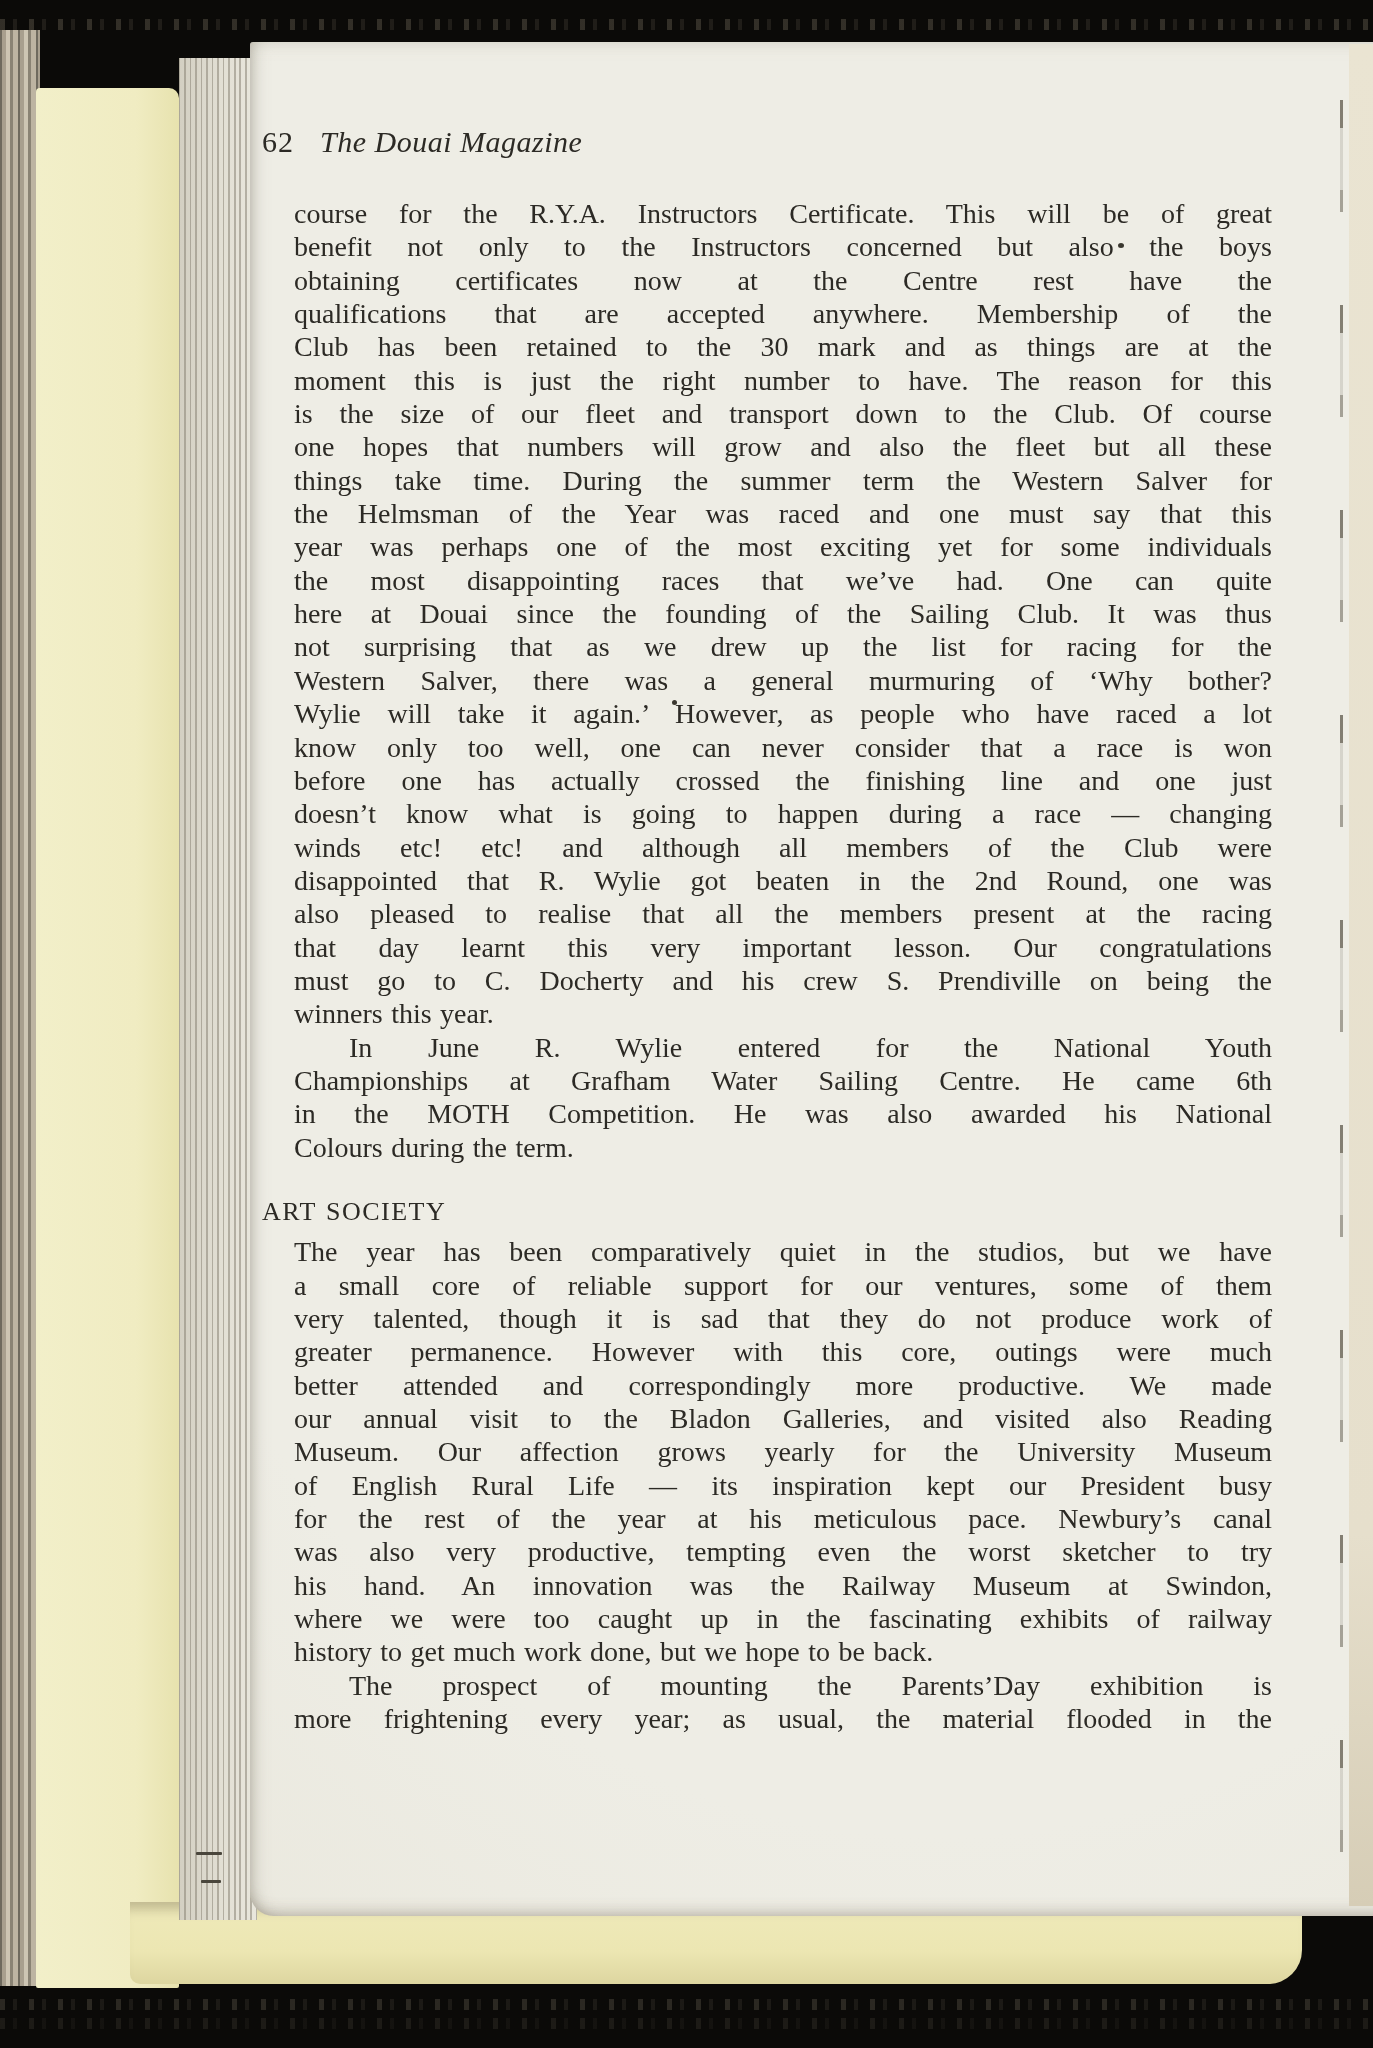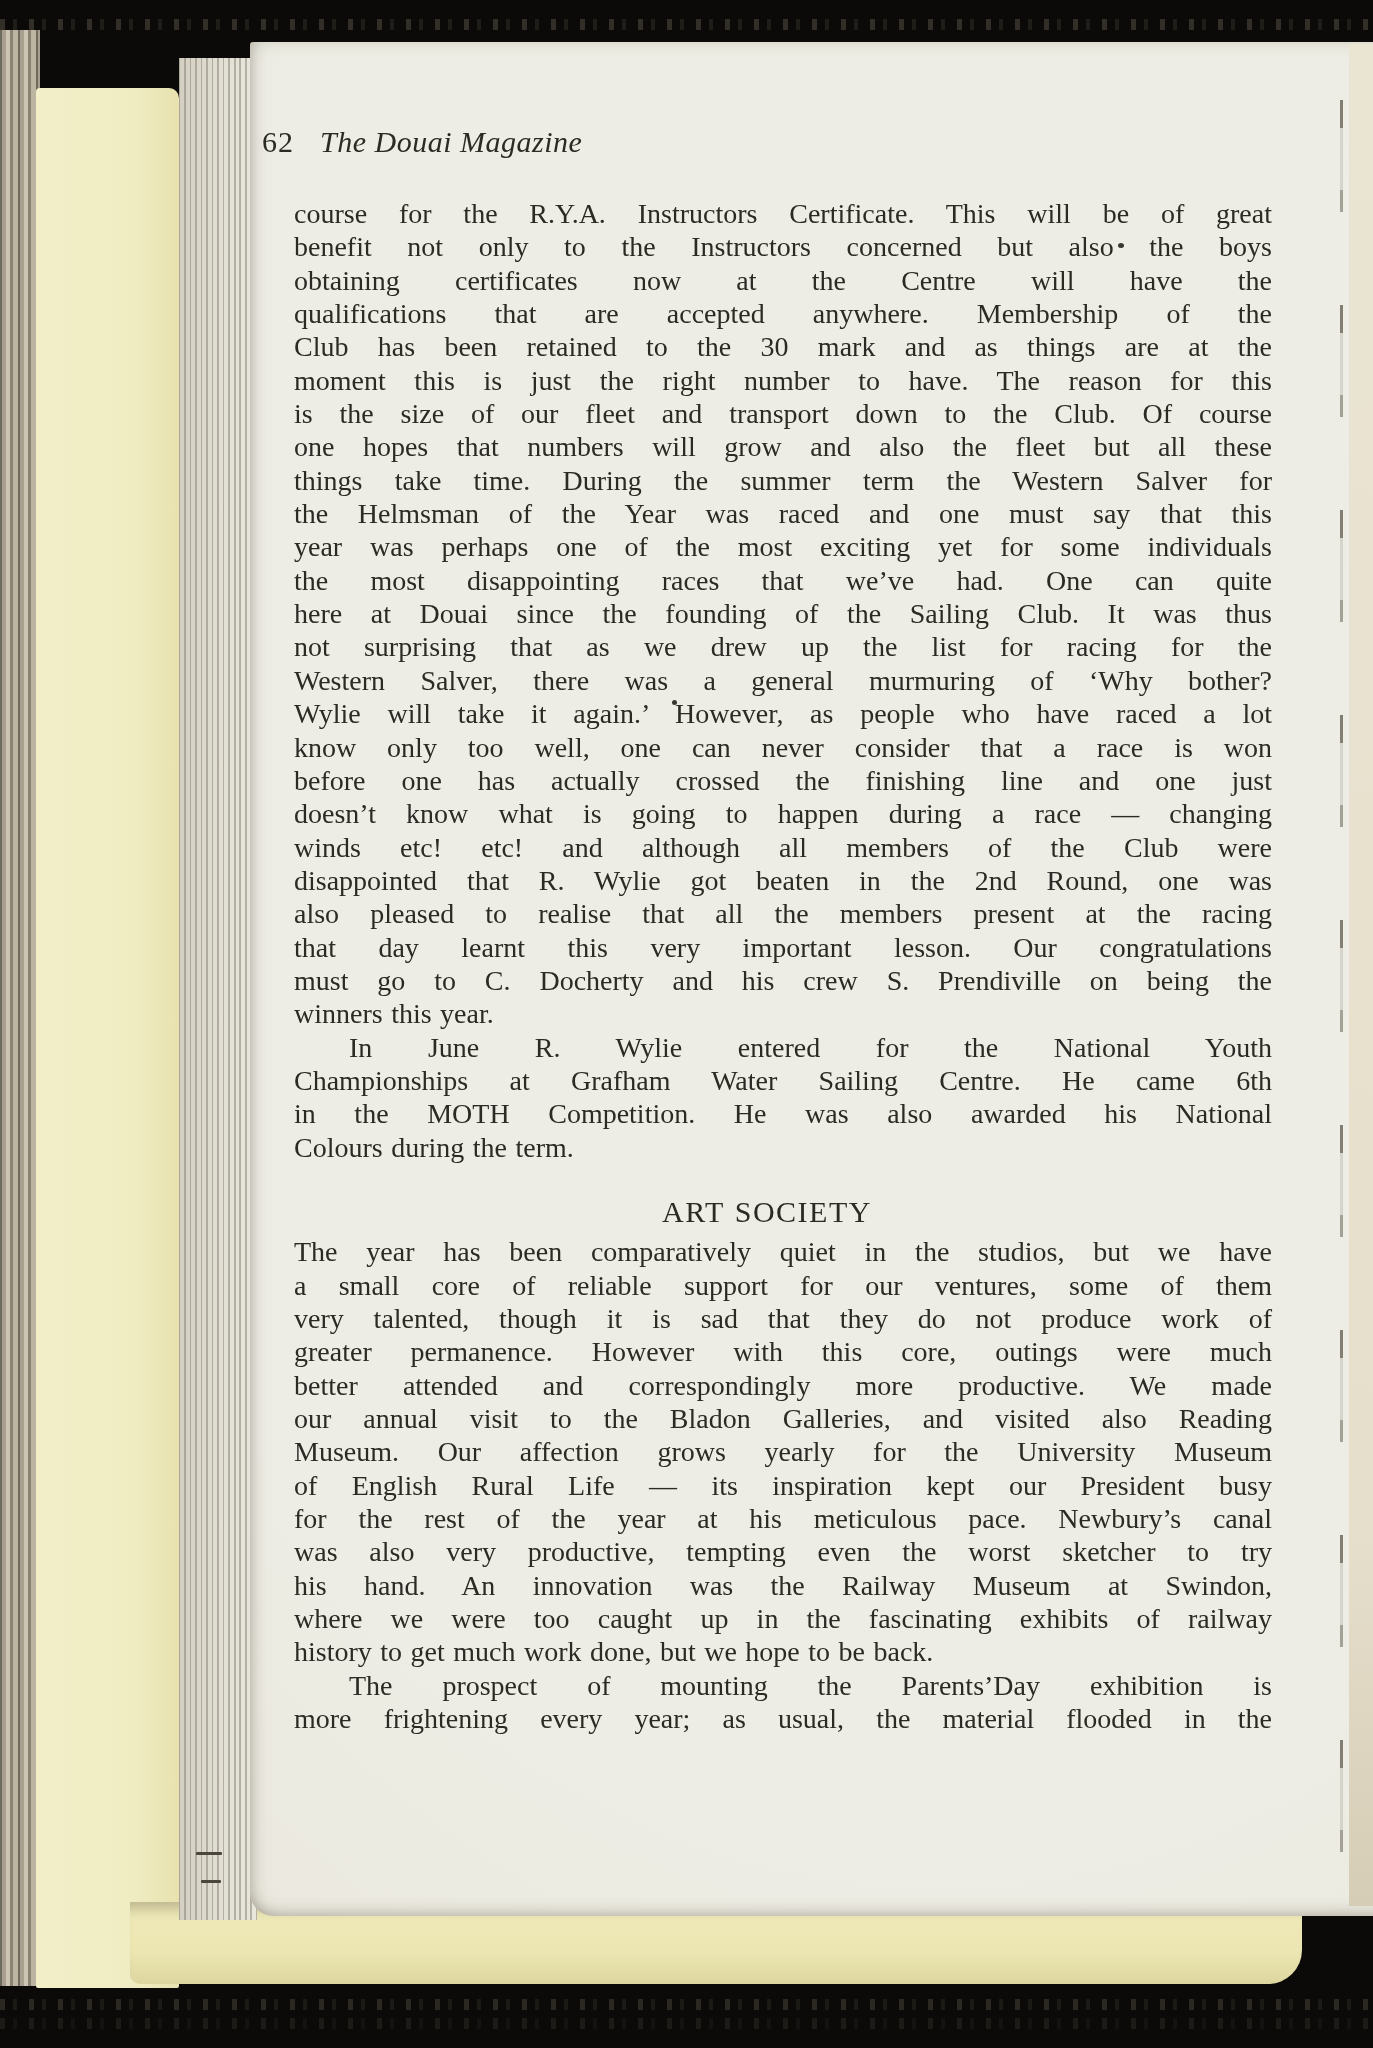--- a/index.html
+++ b/index.html
@@ -56,21 +56,21 @@
   .page-header{position:absolute;left:12px;top:84px;color:#2c2a25;font-size:30px;line-height:32px;
     white-space:nowrap;}
   .page-num{font-style:normal;letter-spacing:1px;}
   .mag-title{font-style:italic;margin-left:26px;letter-spacing:.5px;}
 
   .page-body{position:absolute;left:12px;top:155px;width:1010px;color:#2c2a25;
     font-size:28px;line-height:33.35px;word-spacing:1.5px;}
   .line{text-align:justify;text-align-last:justify;-moz-text-align-last:justify;height:33.35px;overflow:visible;margin-left:32px;}
   .line.endline{text-align-last:left;-moz-text-align-last:left;}
   .line.indent{text-indent:55px;}
-  .heading{text-align:center;letter-spacing:1.5px;font-size:30px;line-height:33.35px;}
+  .heading{text-align:left;letter-spacing:1.5px;font-size:26px;line-height:33.35px;}
 
   .speck{position:absolute;background:#3a372f;border-radius:50%;}
 </style>
 </head>
 <body>
 
 <div class="scene">
 
   <div class="tex-strip tex-top"></div>
   <div class="tex-strip tex-bottom"></div>
@@ -85,21 +85,21 @@
   <div class="ink-mark" style="left:201px;top:1880px;width:20px;height:3px;"></div>
 
   <div class="page">
     <div class="page-header">
       <span class="page-num">62</span><span class="mag-title">The Douai Magazine</span>
     </div>
     <div class="page-body" id="page-body">
         <div class="paragraph">
           <div class="line">course for the R.Y.A. Instructors Certificate. This will be of great</div>
           <div class="line">benefit not only to the Instructors concerned but also the boys</div>
-          <div class="line">obtaining certificates now at the Centre will have the</div>
+          <div class="line">obtaining certificates now at the Centre rest have the</div>
           <div class="line">qualifications that are accepted anywhere. Membership of the</div>
           <div class="line">Club has been retained to the 30 mark and as things are at the</div>
           <div class="line">moment this is just the right number to have. The reason for this</div>
           <div class="line">is the size of our fleet and transport down to the Club. Of course</div>
           <div class="line">one hopes that numbers will grow and also the fleet but all these</div>
           <div class="line">things take time. During the summer term the Western Salver for</div>
           <div class="line">the Helmsman of the Year was raced and one must say that this</div>
           <div class="line">year was perhaps one of the most exciting yet for some individuals</div>
           <div class="line">the most disappointing races that we’ve had. One can quite</div>
           <div class="line">here at Douai since the founding of the Sailing Club. It was thus</div>

